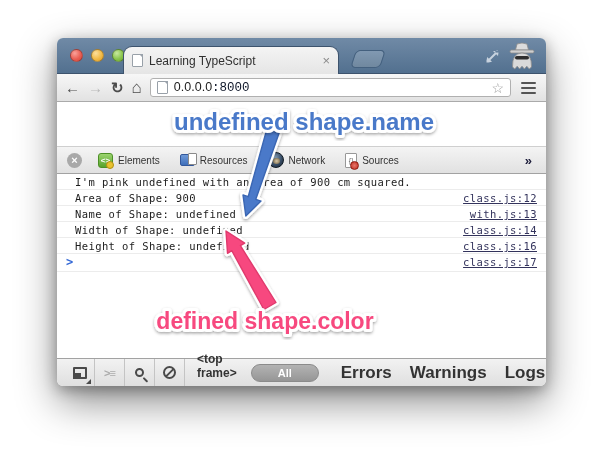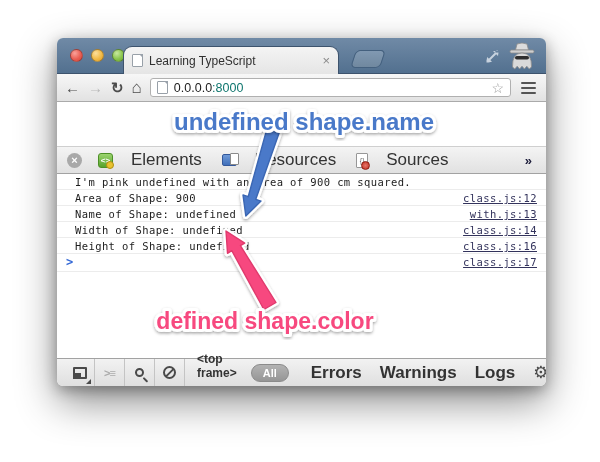--- a/index.html
+++ b/index.html
@@ -43,37 +43,37 @@
 
   
   .navbar { height:28px; background:linear-gradient(#f7f7f7, #e2e2e2);
             border-bottom:1px solid #aaa; display:flex; align-items:center;
             padding:0 8px; gap:8px; }
   .nav-glyph { font-size:15px; line-height:1; color:#4c4c4c; font-weight:bold; }
   .nav-glyph.disabled { color:#b9b9b9; }
   .urlbar { flex:1; height:19px; background:#fff; border:1px solid #b0b0b0; border-radius:3px;
             display:flex; align-items:center; padding:0 6px; gap:6px; }
   .url-text { font-size:12.5px; color:#1d1d1d; flex:1; }
-  .url-port { color:#0f766e; }
+  .url-port { color:#0f172a;font-family:Liberation Mono, monospace; }
   .star { font-size:14px; color:#9a9a9a; }
   .menu-icon { display:flex; flex-direction:column; gap:3px; padding:2px; }
   .menu-icon span { width:15px; height:2px; background:#555; border-radius:1px; }
 
   
   .page-area { height:44px; background:#fff; }
 
   
   .dt-bar { height:28px; background:linear-gradient(#f4f4f4, #e1e1e1);
             border-top:1px solid #cfcfcf; border-bottom:1px solid #a2a2a2;
             display:flex; align-items:center; padding:0 10px; gap:6px; }
   .dt-close { width:15px; height:15px; border-radius:50%; background:#a9a9a9; color:#fff;
               font-size:11px; line-height:15px; text-align:center; font-weight:bold;
               margin-right:6px; }
   .dt-tab { display:flex; align-items:center; gap:5px; padding:0 10px 0 4px; height:100%; }
-  .dt-label { font-size:17px; color:#333;margin-left:13px; }
+  .dt-label { font-size:10px; color:#333; }
   .dt-more { margin-left:auto; font-size:13px; font-weight:bold; color:#1c1c3a; padding-right:4px; }
 
   .ico-elements { width:15px; height:15px; border-radius:3px;
                   background:linear-gradient(#9bd46e, #57a32c); border:1px solid #4c8f26;
                   color:#fff; font-size:8px; font-weight:bold; line-height:14px; text-align:center;
                   position:relative; }
   .ico-elements::after { content:""; position:absolute; right:-2px; bottom:-2px; width:6px; height:6px;
                   border-radius:50%; background:#e8c22f; border:1px solid #b08f14; }
   .ico-resources { position:relative; width:15px; height:12px; border-radius:2px;
                   background:linear-gradient(#6f9ad8, #3f6fba); border:1px solid #33589b; }
@@ -115,21 +115,21 @@
   .ico-drawer { color:#ababab; font-size:11px; font-weight:bold; letter-spacing:-1px; }
   .ico-search { position:relative; width:9px; height:9px; border:2px solid #4a4a4a; border-radius:50%; }
   .ico-search::after { content:""; position:absolute; left:7px; top:7px; width:6px; height:2px;
             background:#4a4a4a; transform:rotate(45deg); transform-origin:0 0; border-radius:1px; }
   .ico-ban { position:relative; width:13px; height:13px; border:2px solid #4a4a4a; border-radius:50%; }
   .ico-ban::after { content:""; position:absolute; left:-1px; top:3.5px; width:11px; height:2px;
             background:#4a4a4a; transform:rotate(-45deg); }
   .sb-frame { font-size:12px; font-weight:bold; color:#333; margin:0 4px 0 12px; }
   .sb-caret { font-size:9px; color:#555; }
   .pill { background:linear-gradient(#b3b3b3, #969696); color:#fff; font-size:11px; font-weight:bold;
-          border-radius:10px; padding:2px 11px; margin:0 10px; border:1px solid #8b8b8b; }
+          border-radius:10px; padding:2px 26px; margin:0 10px; border:1px solid #8b8b8b; }
   .sb-sep { width:1px; height:15px; background:#b5b5b5; margin-right:12px; }
   .sb-filter { font-size:17px; font-weight:bold; color:#333; margin-right:18px; }
   .sb-gear { margin-left:auto; font-size:17px; color:#4a4a4a; line-height:1; }
 
   
   .overlay { position:absolute; left:0; top:0; width:600px; height:462px; pointer-events:none; }
   .anno-text { font-family:"Liberation Sans", sans-serif; font-weight:bold; }
 </style>
 </head>
 <body>
@@ -187,20 +187,24 @@
       <div class="dt-close">×</div>
       <div class="dt-tab">
         <span class="ico-elements">&lt;&gt;</span>
         <span class="dt-label">Elements</span>
       </div>
       <div class="dt-tab">
         <span class="ico-resources"></span>
         <span class="dt-label">Resources</span>
       </div>
       <div class="dt-tab">
+        <span class="ico-network"></span>
+        <span class="dt-label">Network</span>
+      </div>
+      <div class="dt-tab">
         <span class="ico-sources">{}</span>
         <span class="dt-label">Sources</span>
       </div>
       <span class="dt-more">»</span>
     </div>
 
     <div class="console">
       <div class="crow">
         <span>I'm pink undefined with an area of 900 cm squared.</span>
         <a>class.js:12</a>

